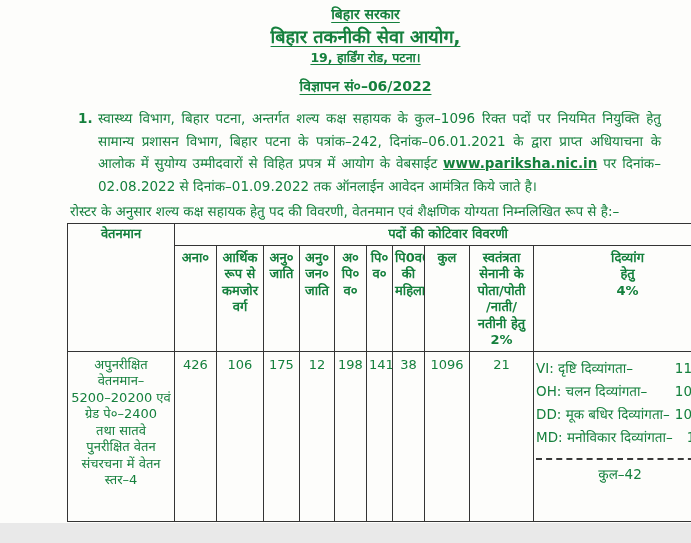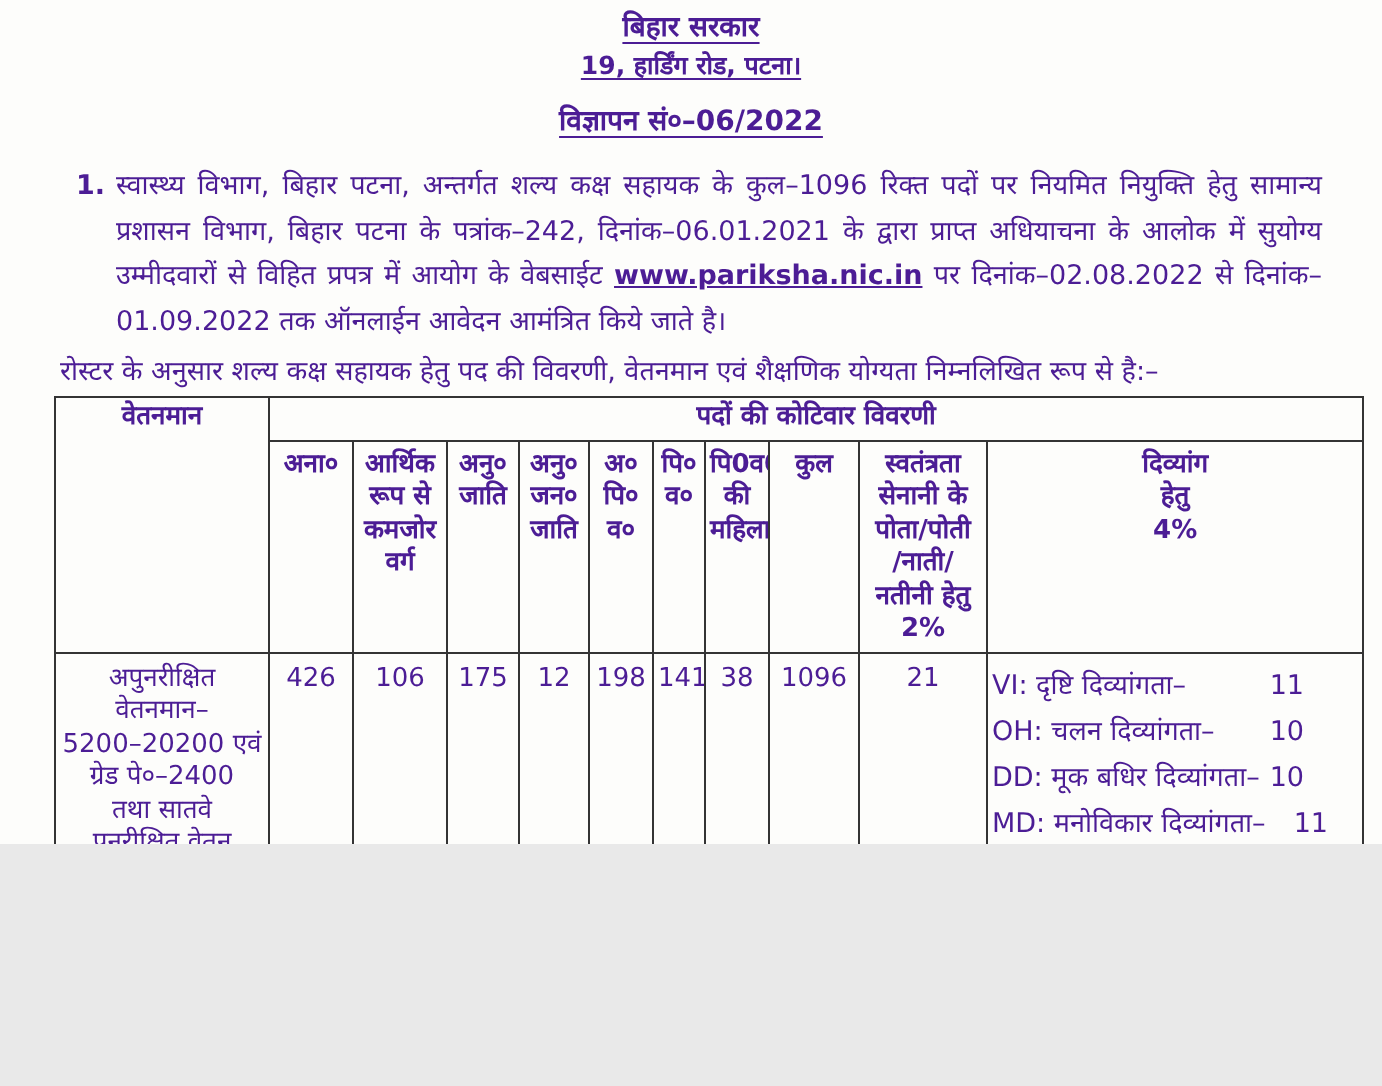--- a/index.html
+++ b/index.html
@@ -1,25 +1,26 @@
 <!DOCTYPE html>
 <html><head>
 <meta charset="utf-8">
 <style>
   * { margin: 0; padding: 0; box-sizing: border-box; }
   html, body { background: #e9e9e9; }
   body { font-family: "DejaVu Sans", "Liberation Sans", sans-serif; }
   .page {
     position: relative;
     width: 691px;
-    height: 422px;
+    height: 523px;
     margin: 0 auto;
     background: #fdfdfb;
-    color: #4c1d95;
+    color: #15803d;
     overflow: hidden;
+    padding-left: 40px;
   }
   .head { text-align: center; padding-top: 5px; }
   .h-govt {
     font-size: 14px; line-height: 19px; font-weight: bold;
     text-decoration: underline; text-underline-offset: 3px;
   }
   .h-org {
     font-size: 18px; line-height: 25px; font-weight: bold;
     text-decoration: underline; text-underline-offset: 3px;
   }
@@ -81,20 +82,21 @@
   .dsep { width: 168px; border-top: 2px dashed #3a3a3a; margin: 9px 0 3px 0; }
   .dtotal { width: 168px; text-align: center; font-size: 13.5px; line-height: 23px; }
 </style>
 </head>
 <body>
 
 <div class="page">
 
   <div class="head">
     <div class="h-govt">बिहार सरकार</div>
+    <div class="h-org">बिहार तकनीकी सेवा आयोग,</div>
     <div class="h-addr">19, हार्डिंग रोड, पटना।</div>
     <div class="h-advert">विज्ञापन सं०–06/2022</div>
   </div>
 
   <div class="para1">
     <span class="num">1.</span>
     <div class="ptext"><span>स्वास्थ्य विभाग, बिहार पटना, अन्तर्गत शल्य कक्ष सहायक के कुल–1096 रिक्त पदों पर नियमित नियुक्ति हेतु सामान्य प्रशासन विभाग, बिहार पटना के पत्रांक–242, दिनांक–06.01.2021 के द्वारा प्राप्त अधियाचना के आलोक में सुयोग्य उम्मीदवारों से विहित प्रपत्र में आयोग के वेबसाईट</span>
       <span class="website">www.pariksha.nic.in</span>
       <span>पर</span>
       <span class="b">दिनांक–02.08.2022</span>

